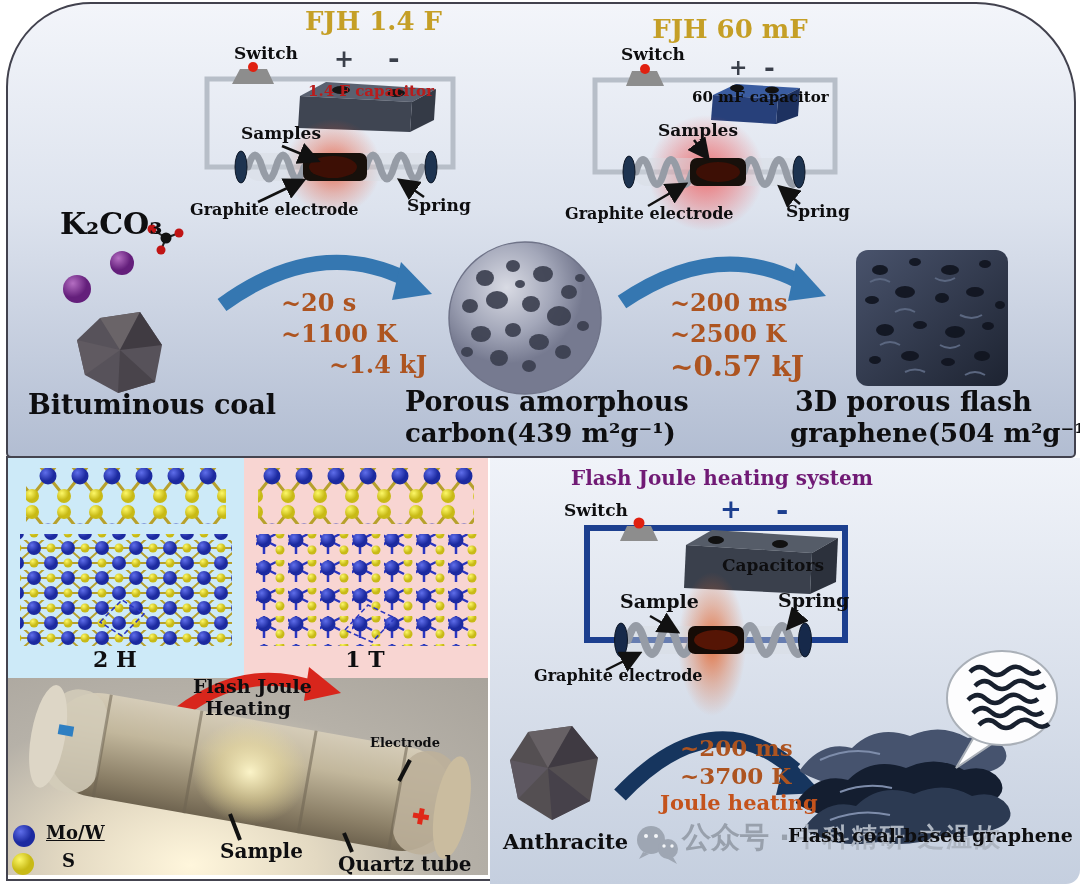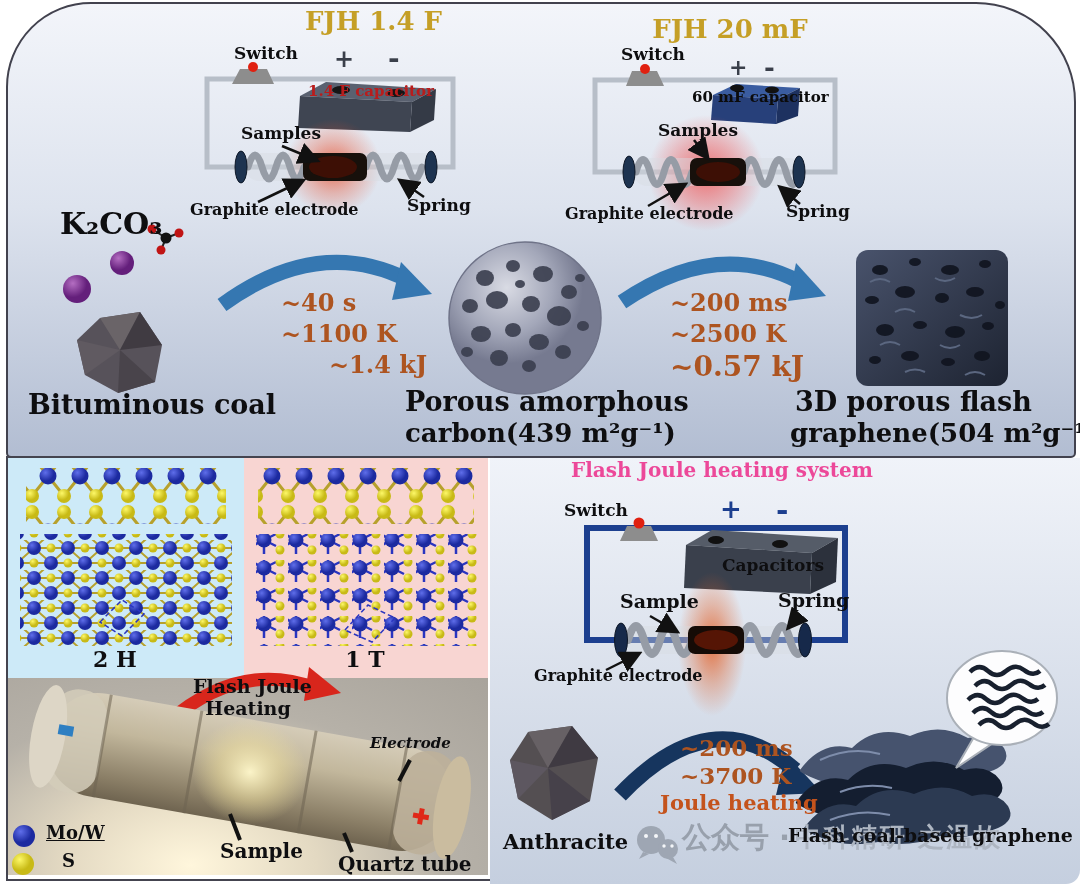--- a/index.html
+++ b/index.html
@@ -14,21 +14,21 @@
   .bl-1t{position:absolute;left:236px;top:0;width:244px;height:220px;background:#f8d5d2;}
   .bl-photo{position:absolute;left:0;top:220px;width:480px;height:197px;
             background:radial-gradient(ellipse 420px 260px at 38% 95%, #fff6dc 0%, #e3d9c2 30%, #b6b1a8 62%, #a9a49c 100%);}
   .br-panel{left:490px;top:458px;width:590px;height:426px;border-radius:0 0 14px 0;
             background:linear-gradient(#f0f3f9,#c5cfdf);}
   svg.art{position:absolute;left:0;top:0;z-index:2;pointer-events:none;}
   .lbl{position:absolute;z-index:3;font-weight:bold;color:#0e0e10;white-space:nowrap;line-height:1.05;}
   .ctr{text-align:center;}
   .gold{color:#c59f26;}
   .cond{color:#ad5420;}
-  .purple{color:#ec4899;}
+  .purple{color:#701a75;margin-top:8px;}
   .navy{color:#1c3f8f;}
   .wm{font-family:"DejaVu Sans","Liberation Sans",sans-serif;font-weight:bold;}
 </style>
 </head>
 <body>
 
 <div class="stage">
 
   <div class="panel top-panel"></div>
   <div class="panel bl-wrap">
@@ -371,47 +371,47 @@
 
   <div class="lbl ctr gold" style="left:222px;top:8px;width:220px;font-size:26px;text-align:right;">FJH 1.4 F</div>
   <div class="lbl" style="left:234px;top:45px;font-size:17px;">Switch</div>
   <div class="lbl" style="left:334px;top:46px;font-size:24px;color:#3a3f4a;">+</div>
   <div class="lbl" style="left:388px;top:44px;font-size:28px;color:#3a3f4a;">-</div>
   <div class="lbl" style="left:308px;top:84px;font-size:15px;color:#b91c1c;">1.4 F capacitor</div>
   <div class="lbl" style="left:241px;top:125px;font-size:17px;">Samples</div>
   <div class="lbl" style="left:190px;top:202px;font-size:16px;">Graphite electrode</div>
   <div class="lbl" style="left:407px;top:197px;font-size:17px;">Spring</div>
 
-  <div class="lbl ctr gold" style="left:620px;top:16px;width:220px;font-size:26px;">FJH 20 mF</div>
+  <div class="lbl ctr gold" style="left:620px;top:16px;width:220px;font-size:26px;">FJH 60 mF</div>
   <div class="lbl" style="left:621px;top:46px;font-size:17px;">Switch</div>
   <div class="lbl" style="left:729px;top:56px;font-size:22px;color:#3a3f4a;">+</div>
   <div class="lbl" style="left:764px;top:54px;font-size:26px;color:#3a3f4a;">-</div>
   <div class="lbl" style="left:692px;top:90px;font-size:15px;color:#0b0b0b;">60 mF capacitor</div>
   <div class="lbl" style="left:658px;top:122px;font-size:17px;">Samples</div>
   <div class="lbl" style="left:565px;top:206px;font-size:16px;">Graphite electrode</div>
   <div class="lbl" style="left:786px;top:203px;font-size:17px;">Spring</div>
 
   <div class="lbl" style="left:60px;top:208px;font-size:30px;">K₂CO₃</div>
   <div class="lbl ctr" style="left:28px;top:391px;width:205px;font-size:27px;">Bituminous coal</div>
-  <div class="lbl cond" style="left:281px;top:290px;font-size:24px;">~40 s</div>
+  <div class="lbl cond" style="left:281px;top:290px;font-size:24px;">~20 s</div>
   <div class="lbl cond" style="left:281px;top:321px;font-size:24px;">~1100 K</div>
   <div class="lbl cond" style="left:281px;top:352px;font-size:24px;margin-left:48px;">~1.4 kJ</div>
   <div class="lbl ctr" style="left:405px;top:388px;width:240px;font-size:27px;">Porous amorphous</div>
   <div class="lbl ctr" style="left:405px;top:420px;width:240px;font-size:26px;">carbon(439 m²g⁻¹)</div>
   <div class="lbl cond" style="left:670px;top:290px;font-size:24px;">~200 ms</div>
   <div class="lbl cond" style="left:670px;top:321px;font-size:24px;">~2500 K</div>
   <div class="lbl cond" style="left:670px;top:352px;font-size:28px;">~0.57 kJ</div>
   <div class="lbl ctr" style="left:795px;top:388px;width:225px;font-size:27px;">3D porous flash</div>
   <div class="lbl ctr" style="left:790px;top:420px;width:240px;font-size:26px;">graphene(504 m²g⁻¹)</div>
 
   <div class="lbl ctr" style="left:60px;top:648px;width:110px;font-size:22px;">2 H</div>
   <div class="lbl ctr" style="left:315px;top:648px;width:100px;font-size:22px;">1 T</div>
   <div class="lbl ctr" style="left:193px;top:677px;width:110px;font-size:19px;">Flash Joule</div>
   <div class="lbl ctr" style="left:193px;top:699px;width:110px;font-size:19px;">Heating</div>
-  <div class="lbl" style="left:370px;top:736px;font-size:15px;font-style:italic;">Electrode</div>
+  <div class="lbl" style="left:370px;top:736px;font-size:13px;">Electrode</div>
   <div class="lbl" style="left:220px;top:841px;font-size:20px;">Sample</div>
   <div class="lbl" style="left:338px;top:854px;font-size:20px;">Quartz tube</div>
   <div class="lbl" style="left:46px;top:824px;font-size:18px;text-decoration:underline;">Mo/W</div>
   <div class="lbl" style="left:62px;top:852px;font-size:18px;">S</div>
 
   <div class="lbl ctr purple" style="left:560px;top:460px;width:324px;font-size:20px;">Flash Joule heating system</div>
   <div class="lbl" style="left:564px;top:502px;font-size:17px;">Switch</div>
   <div class="lbl navy" style="left:720px;top:496px;font-size:26px;">+</div>
   <div class="lbl navy" style="left:776px;top:494px;font-size:30px;">-</div>
   <div class="lbl" style="left:722px;top:557px;font-size:17px;">Capacitors</div>

